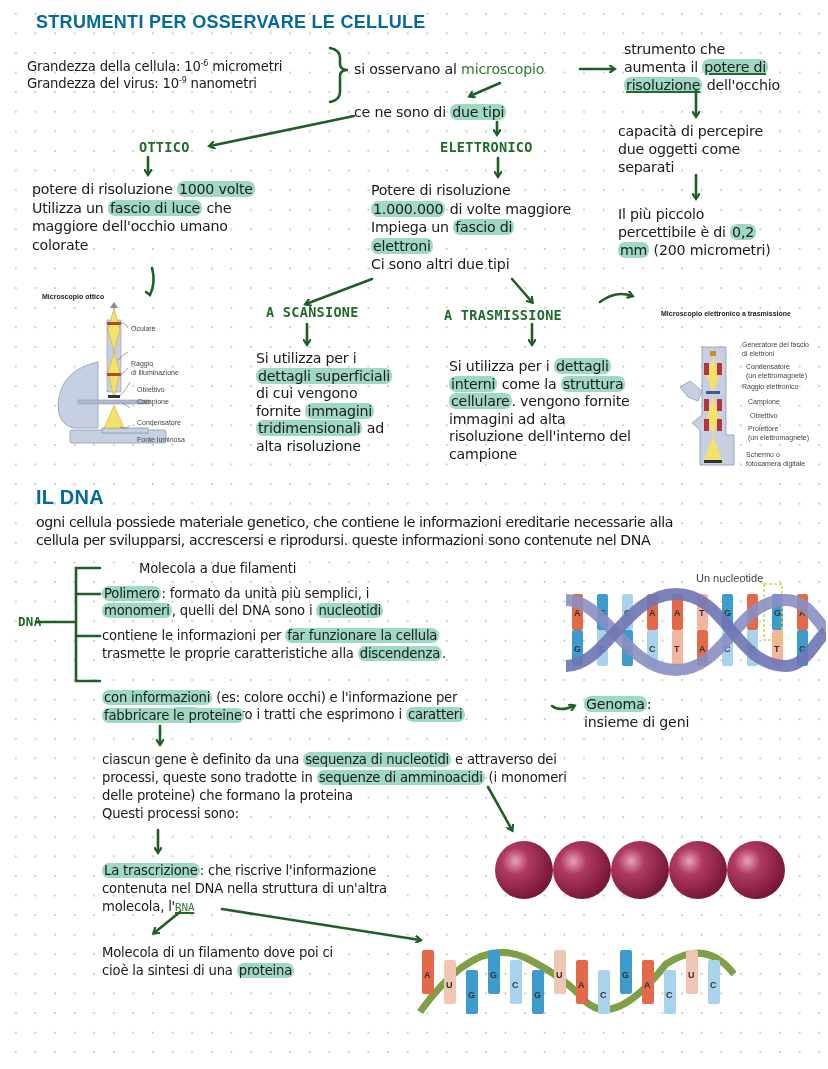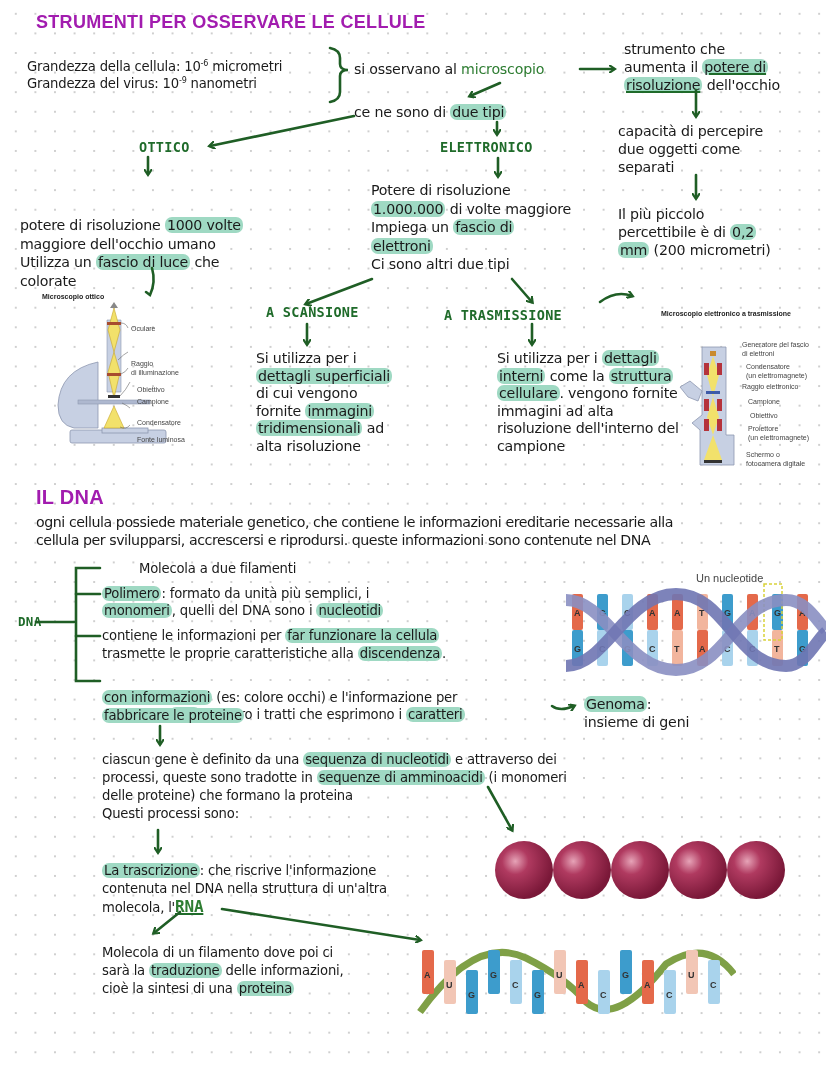--- a/index.html
+++ b/index.html
@@ -10,21 +10,21 @@
     background-size: 19.6px 19.6px;
     background-position: 6px 4px;
     font-family: "DejaVu Sans", sans-serif;
     color: #1a1a1a;
   }
   .abs { position: absolute; }
   .txt { font-size: 13.2px; line-height: 17px; letter-spacing: -0.2px; }
   .txt-lg { font-size: 14.2px; line-height: 18px; letter-spacing: -0.2px; }
   .title {
     font-family: "Liberation Sans", sans-serif; font-weight: bold;
-    color: #a21caf; font-size: 18px; letter-spacing: 0.3px;
+    color: #0369a1; font-size: 18px; letter-spacing: 0.3px;
   }
   .heading-green {
     font-family: "DejaVu Sans Mono", monospace; font-weight: bold;
     color: #1f6b2a; font-size: 13.5px; letter-spacing: 0.3px;
   }
   .hl { background: #9fd9c3; border-radius: 7px; padding: 0 2px; }
   .green { color: #2e7d32; }
   .uline { text-decoration: underline; text-decoration-color: #1f6b2a; text-decoration-thickness: 2px; }
   .cap { font-family: "Liberation Sans", sans-serif; font-size: 7px; color: #444; }
   .cap-b { font-family: "Liberation Sans", sans-serif; font-size: 7px; font-weight: bold; color: #222; }
@@ -63,24 +63,24 @@
   <div>Il più piccolo</div>
   <div><span>percettibile è di </span><span class="hl">0,2</span></div>
   <div><span class="hl">mm</span><span> (200 micrometri)</span></div>
 </div>
 
 <div class="abs txt-lg" style="left:354px;top:103px;">
   <span>ce ne sono di </span><span class="hl">due tipi</span>
 </div>
 
 <div class="abs heading-green" style="left:139px;top:139px;">OTTICO</div>
-<div class="abs txt-lg" style="left:20px;top:180px;line-height:18.5px;margin-top:36px;">
+<div class="abs txt-lg" style="left:32px;top:180px;line-height:18.5px;">
   <div><span>potere di risoluzione </span><span class="hl">1000 volte</span></div>
+  <div><span>Utilizza un </span><span class="hl">fascio di luce</span><span> che</span></div>
   <div>maggiore dell'occhio umano</div>
-  <div><span>Utilizza un </span><span class="hl">fascio di luce</span><span> che</span></div>
   <div>colorate</div>
 </div>
 
 <div class="abs cap-b" style="left:42px;top:293px;">Microscopio ottico</div>
 <svg class="abs" style="left:40px;top:300px;" width="160" height="160">
   <path d="M58 128 L58 62 Q20 70 18 105 Q18 125 34 128 Z" fill="#c7d0e3" stroke="#8d97b0" stroke-width="0.8"></path>
   <rect x="30" y="130" width="96" height="13" rx="2" fill="#c7d0e3" stroke="#8d97b0" stroke-width="0.8"></rect>
   <rect x="62" y="128" width="46" height="5" fill="#c7d0e3" stroke="#8d97b0" stroke-width="0.8"></rect>
   <rect x="38" y="100" width="72" height="4" fill="#aeb8cf" stroke="#8d97b0" stroke-width="0.6"></rect>
   <path d="M67 20 L81 20 L81 92 L67 92 Z" fill="#c7d0e3" stroke="#8d97b0" stroke-width="0.6"></path>
@@ -121,21 +121,21 @@
 <div class="abs txt-lg" style="left:256px;top:350px;line-height:17.5px;">
   <div>Si utilizza per i</div>
   <div><span class="hl">dettagli superficiali</span></div>
   <div>di cui vengono</div>
   <div><span>fornite </span><span class="hl">immagini</span></div>
   <div><span class="hl">tridimensionali</span><span> ad</span></div>
   <div>alta risoluzione</div>
 </div>
 
 <div class="abs heading-green" style="left:444px;top:307px;">A TRASMISSIONE</div>
-<div class="abs txt-lg" style="left:449px;top:350px;line-height:17.5px;margin-left:48px;">
+<div class="abs txt-lg" style="left:449px;top:358px;line-height:17.5px;">
   <div><span>Si utilizza per i </span><span class="hl">dettagli</span></div>
   <div><span class="hl">interni</span><span> come la </span><span class="hl">struttura</span></div>
   <div><span class="hl">cellulare</span><span>. vengono fornite</span></div>
   <div>immagini ad alta</div>
   <div>risoluzione dell'interno del</div>
   <div>campione</div>
 </div>
 
 <div class="abs cap-b" style="left:661px;top:310px;">Microscopio elettronico a trasmissione</div>
 <svg class="abs" style="left:670px;top:335px;" width="70" height="140">
@@ -255,26 +255,25 @@
 <circle cx="32" cy="32" r="29" fill="url(#beadGrad)"></circle>
     <circle cx="90" cy="32" r="29" fill="url(#beadGrad)"></circle>
     <circle cx="148" cy="32" r="29" fill="url(#beadGrad)"></circle>
     <circle cx="206" cy="32" r="29" fill="url(#beadGrad)"></circle>
     <circle cx="264" cy="32" r="29" fill="url(#beadGrad)"></circle>
   </svg>
 
 <div class="abs txt" style="left:102px;top:862px;line-height:18px;">
   <div><span class="hl">La trascrizione</span><span>: che riscrive l'informazione</span></div>
   <div>contenuta nel DNA nella struttura di un'altra</div>
-  <div><span>molecola, l'</span><span class="green uline" style="font-family:'DejaVu Sans Mono',monospace;font-weight:bold;font-size:16px;text-align:center;">RNA</span></div>
+  <div><span>molecola, l'</span><span class="green uline" style="font-family:'DejaVu Sans Mono',monospace;font-weight:normal;font-size:11px;text-align:center;">RNA</span></div>
 </div>
 
 <div class="abs txt" style="left:102px;top:944px;line-height:18px;">
   <div>Molecola di un filamento dove poi ci</div>
-  <div><span>sarà la </span><span class="hl">traduzione</span><span> delle informazioni,</span></div>
   <div><span>cioè la sintesi di una </span><span class="hl">proteina</span></div>
 </div>
 
 <svg class="abs" id="rna-svg" style="left:416px;top:944px;" width="320" height="76">
   <path d="M4 68 Q 60 -10 110 14 Q 150 34 170 58 Q 200 84 250 20 Q 290 -6 318 30" fill="none" stroke="#7fa046" stroke-width="7"></path>
 <rect x="6" y="6" width="12" height="44" rx="2" fill="#e4694a"></rect>
     <text x="8" y="34" class="nuc">A</text>
     <rect x="28" y="16" width="12" height="44" rx="2" fill="#f2c6b5"></rect>
     <text x="30" y="44" class="nuc">U</text>
     <rect x="50" y="26" width="12" height="44" rx="2" fill="#3d9ccc"></rect>

